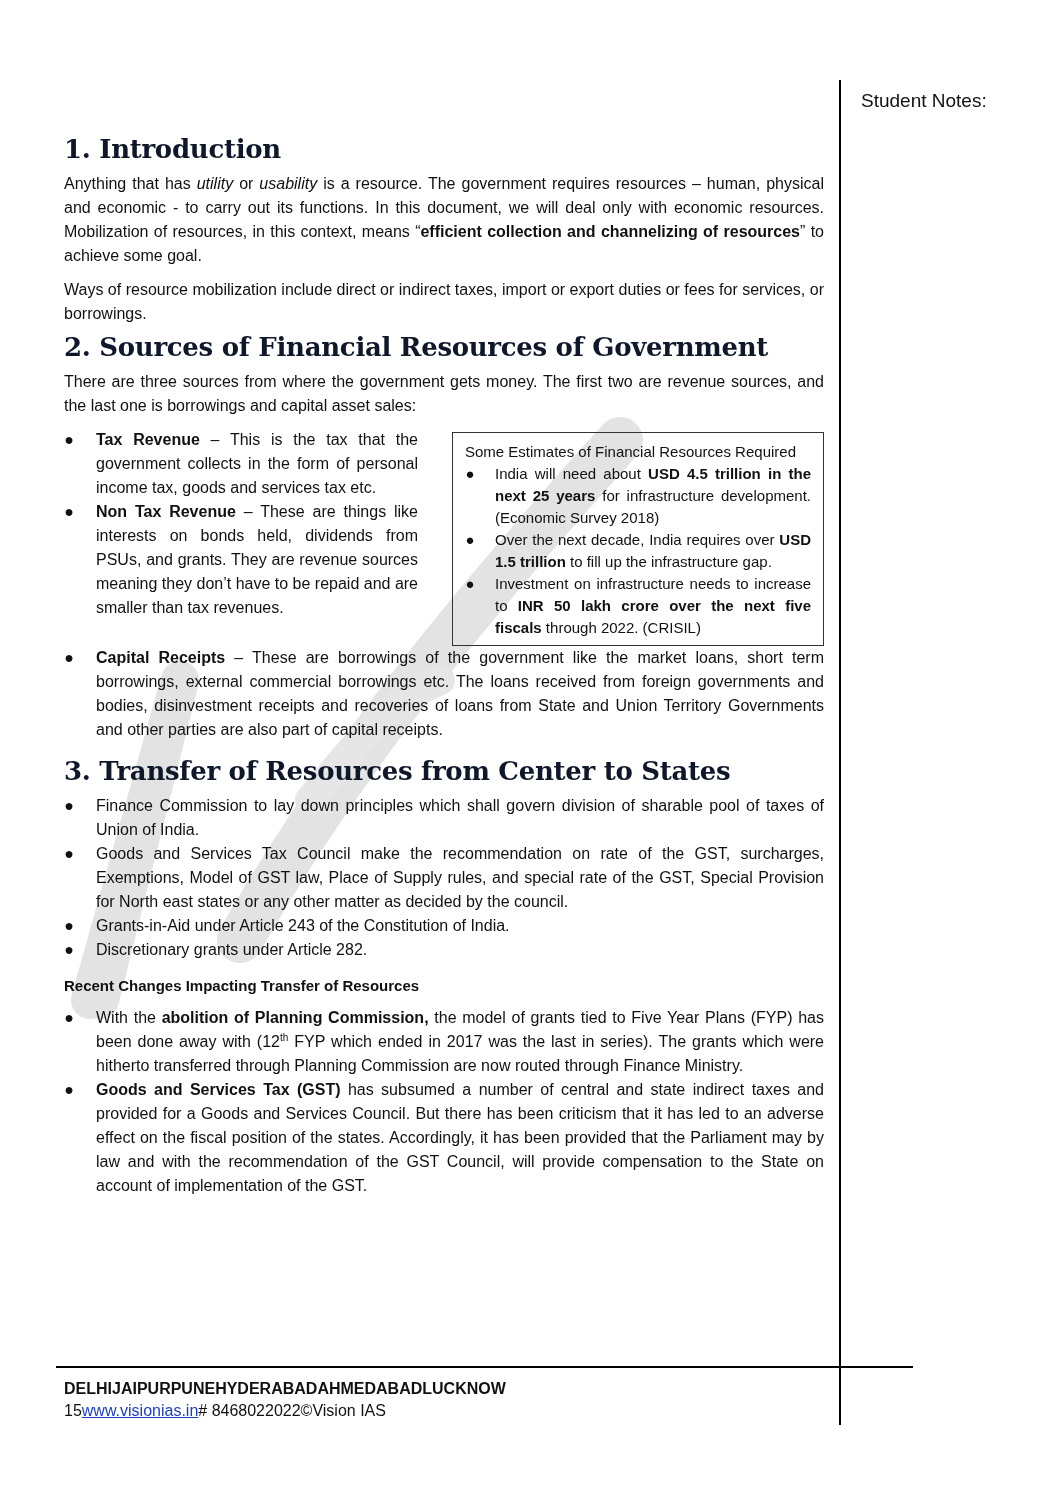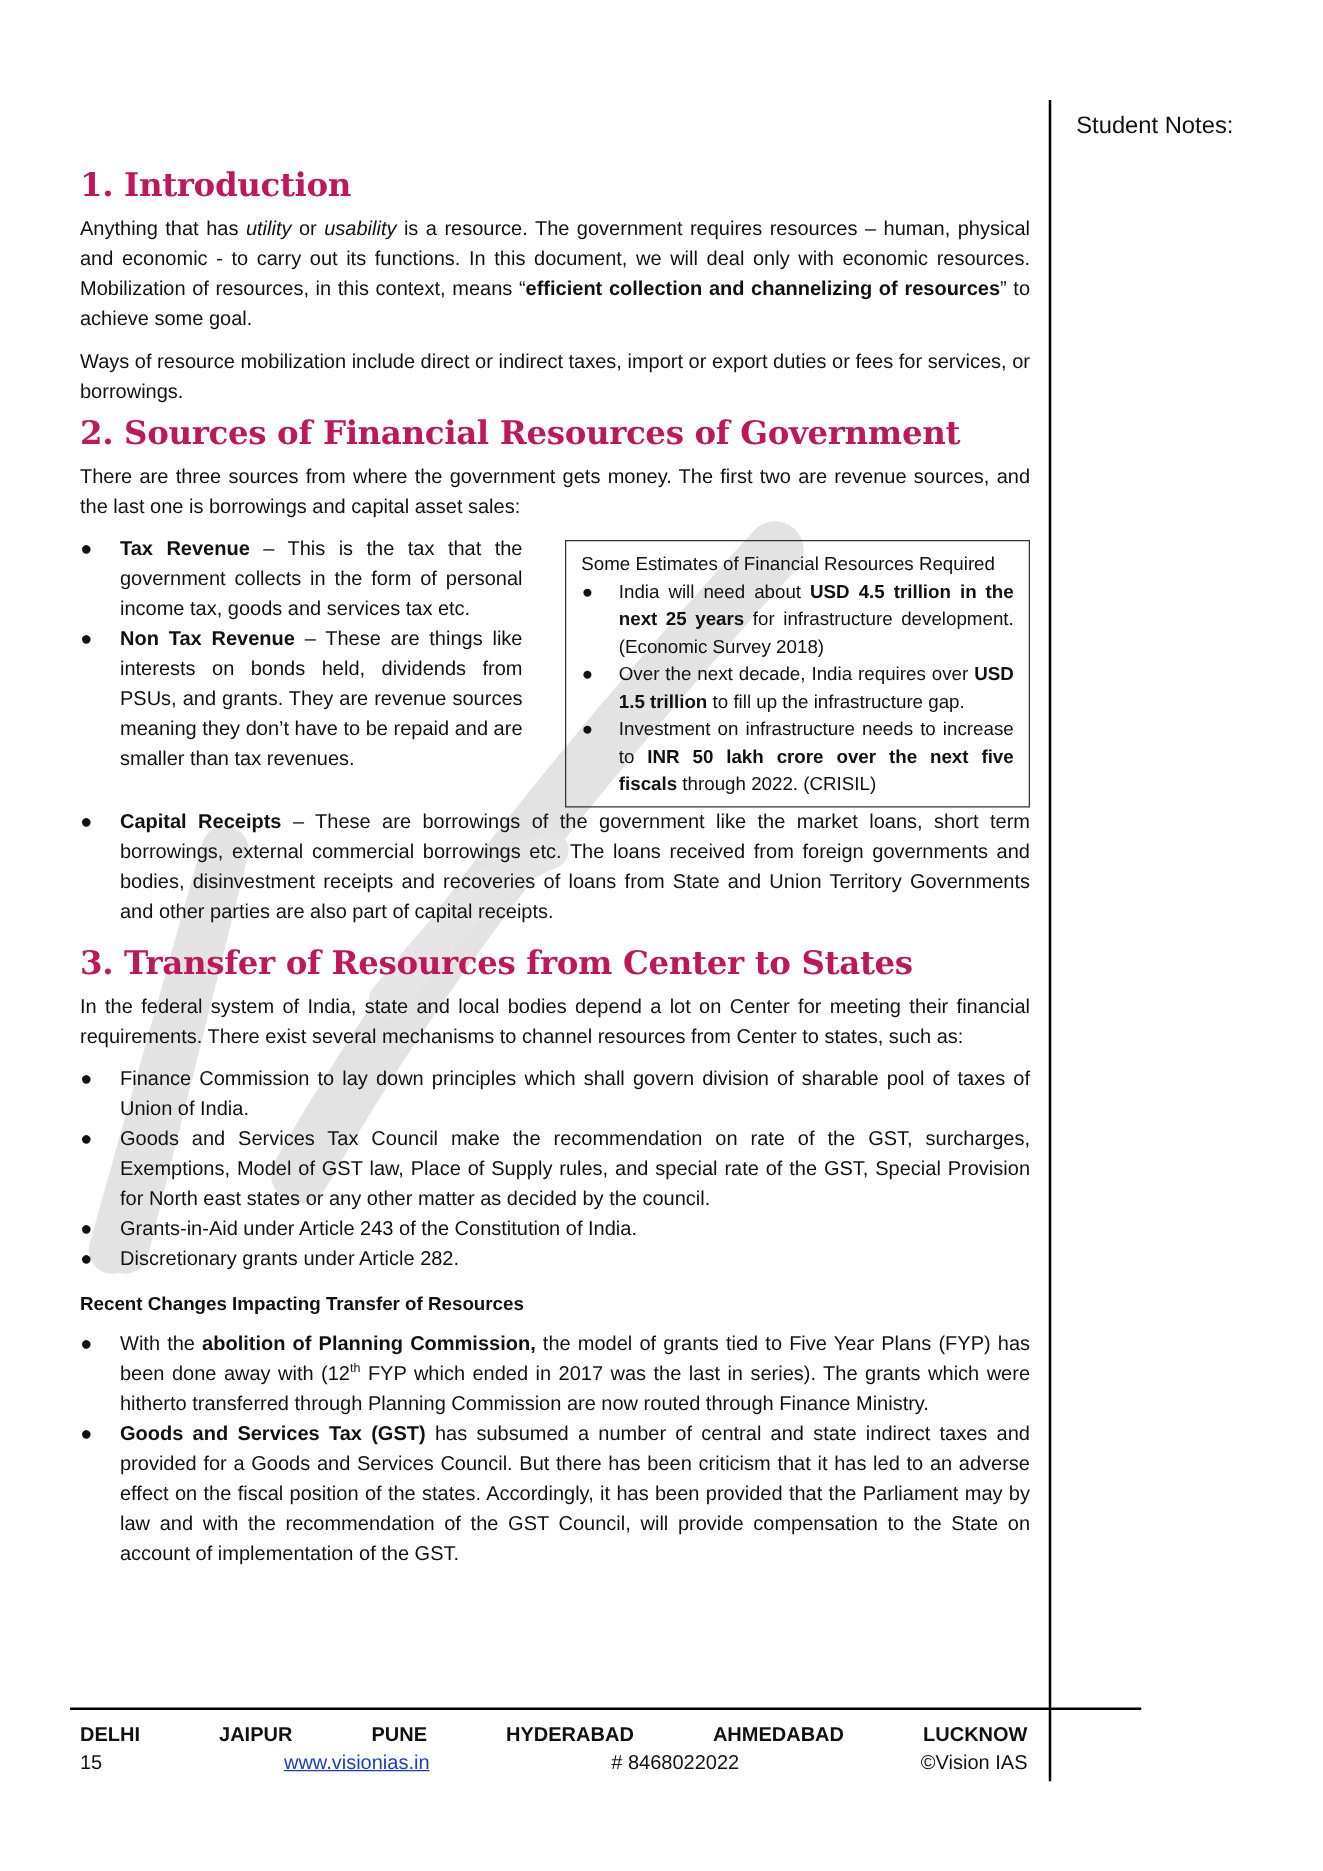--- a/index.html
+++ b/index.html
@@ -3,36 +3,36 @@
 <meta charset="utf-8">
 <style>
   html, body { margin: 0; padding: 0; background: #ffffff; }
   body { width: 1058px; height: 1497px; position: relative; overflow: hidden;
          font-family: "Liberation Sans", sans-serif; color: #111; }
   .vline { position: absolute; left: 839px; top: 80px; width: 2px; height: 1345px; background: #000; }
   .hline { position: absolute; left: 56px; top: 1366px; width: 857px; height: 2px; background: #000; }
   .notes-label { position: absolute; left: 861px; top: 90px; font-size: 19px; color: #111; }
   .watermark { position: absolute; left: 60px; top: 380px; width: 720px; height: 720px; pointer-events: none; }
   .content { position: absolute; left: 64px; top: 132px; width: 760px; font-size: 16px; line-height: 24px; }
-  h2 { font-family: "DejaVu Serif", serif; color: #be185d; font-size: 26px; line-height: 34px;
+  h2 { font-family: "DejaVu Serif", serif; color: #0f172a; font-size: 26px; line-height: 34px;
        margin: 0 0 6px 0; font-weight: bold; letter-spacing: -0.3px; }
   p { margin: 0 0 10px 0; text-align: justify; }
   ul { list-style: none; margin: 0; padding: 0; }
   li { position: relative; padding-left: 32px; text-align: justify; margin: 0; }
   li .bullet { position: absolute; left: 0; top: 0; width: 10px; text-align: center; }
   .two-col { display: flex; justify-content: space-between; align-items: flex-start; }
   .left-col { width: 354px; }
   .box { width: 372px; border: 1.5px solid #333; padding: 8px 12px 6px 12px; margin-top: 4px;
          font-size: 15px; line-height: 22px; box-sizing: border-box; }
   .box-title { font-weight: normal; margin-bottom: 0; }
   .box li { padding-left: 30px; }
   .subhead { font-weight: bold; font-size: 15px; margin: 4px 0 8px 0; }
   .mb { margin-bottom: 12px; }
   .footer { position: absolute; left: 64px; top: 1378px; width: 758px; font-size: 16px; line-height: 22px; }
-  .footer-row { display: flex; justify-content: space-between; }
+  .footer-row { display: flex; }
   .footer-row.cities span { font-weight: bold; }
   .footer a { color: #1a3fbf; text-decoration: underline; }
   sup { font-size: 10px; line-height: 0; }
 </style>
 </head>
 <body>
 
 <div class="vline"></div>
 <div class="hline"></div>
 <div class="notes-label">Student Notes:</div>
@@ -64,21 +64,20 @@
         <li><span class="bullet">●</span><span>Over the next decade, India requires over </span><b>USD 1.5 trillion</b><span> to fill up the infrastructure gap.</span></li>
         <li><span class="bullet">●</span><span>Investment on infrastructure needs to increase to </span><b>INR 50 lakh crore over the next five fiscals</b><span> through 2022. (CRISIL)</span></li>
       </ul>
     </div>
   </div>
   <ul style="margin-bottom:12px;">
     <li><span class="bullet">●</span><b>Capital Receipts</b><span> – These are borrowings of the government like the market loans, short term borrowings, external commercial borrowings etc. The loans received from foreign governments and bodies, disinvestment receipts and recoveries of loans from State and Union Territory Governments and other parties are also part of capital receipts.</span></li>
   </ul>
 
   <h2>3. Transfer of Resources from Center to States</h2>
-  <p>In the federal system of India, state and local bodies depend a lot on Center for meeting their financial requirements. There exist several mechanisms to channel resources from Center to states, such as:</p>
   <ul class="mb">
     <li><span class="bullet">●</span><span>Finance Commission to lay down principles which shall govern division of sharable pool of taxes of Union of India.</span></li>
     <li><span class="bullet">●</span><span>Goods and Services Tax Council make the recommendation on rate of the GST, surcharges, Exemptions, Model of GST law, Place of Supply rules, and special rate of the GST, Special Provision for North east states or any other matter as decided by the council.</span></li>
     <li><span class="bullet">●</span><span>Grants-in-Aid under Article 243 of the Constitution of India.</span></li>
     <li><span class="bullet">●</span><span>Discretionary grants under Article 282.</span></li>
   </ul>
   <div class="subhead">Recent Changes Impacting Transfer of Resources</div>
   <ul>
     <li><span class="bullet">●</span><span>With the </span><b>abolition of Planning Commission,</b><span> the model of grants tied to Five Year Plans (FYP) has been done away with (12</span><sup>th</sup><span> FYP which ended in 2017 was the last in series). The grants which were hitherto transferred through Planning Commission are now routed through Finance Ministry.</span></li>
     <li><span class="bullet">●</span><b>Goods and Services Tax (GST)</b><span> has subsumed a number of central and state indirect taxes and provided for a Goods and Services Council. But there has been criticism that it has led to an adverse effect on the fiscal position of the states. Accordingly, it has been provided that the Parliament may by law and with the recommendation of the GST Council, will provide compensation to the State on account of implementation of the GST.</span></li>

